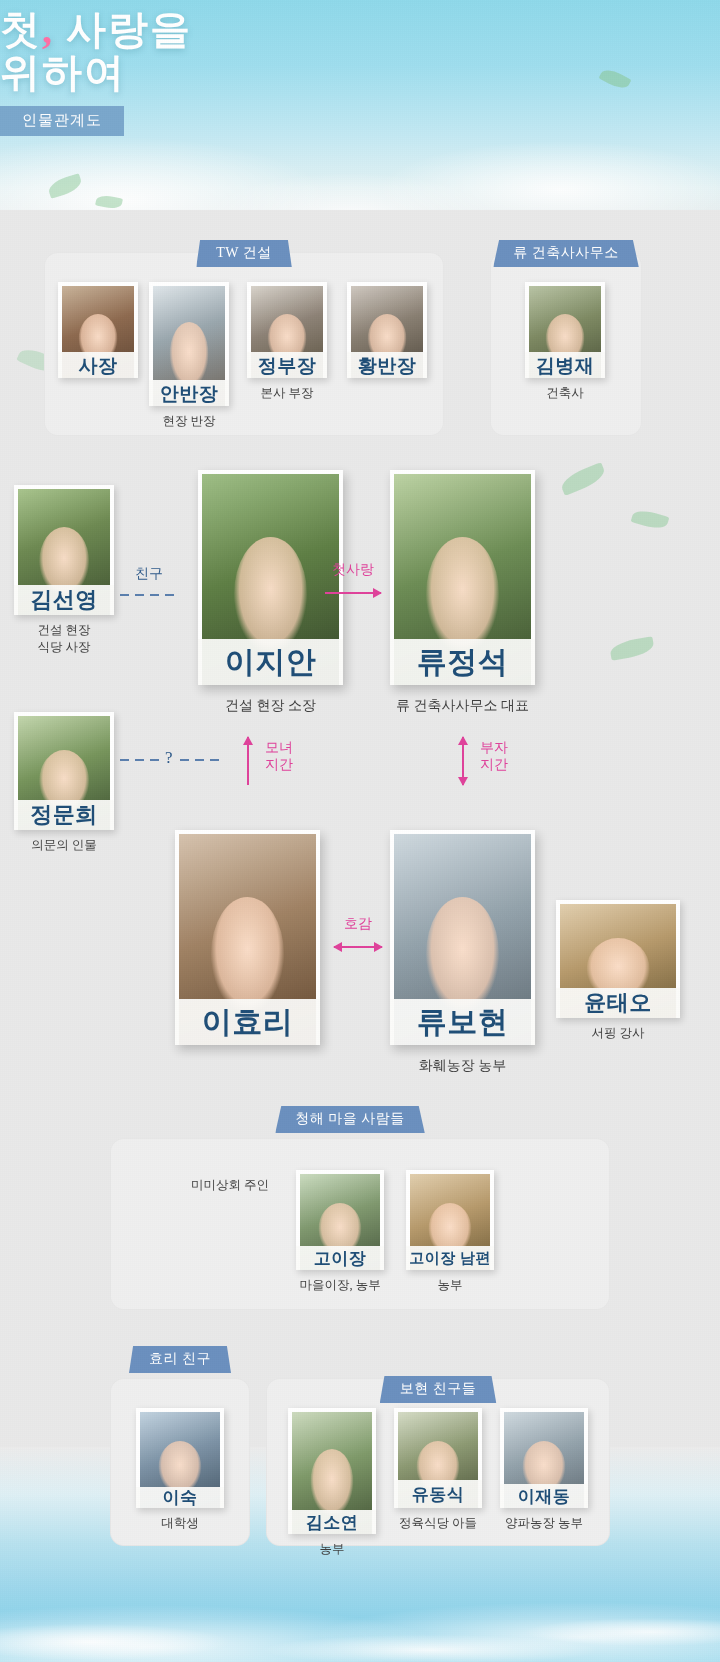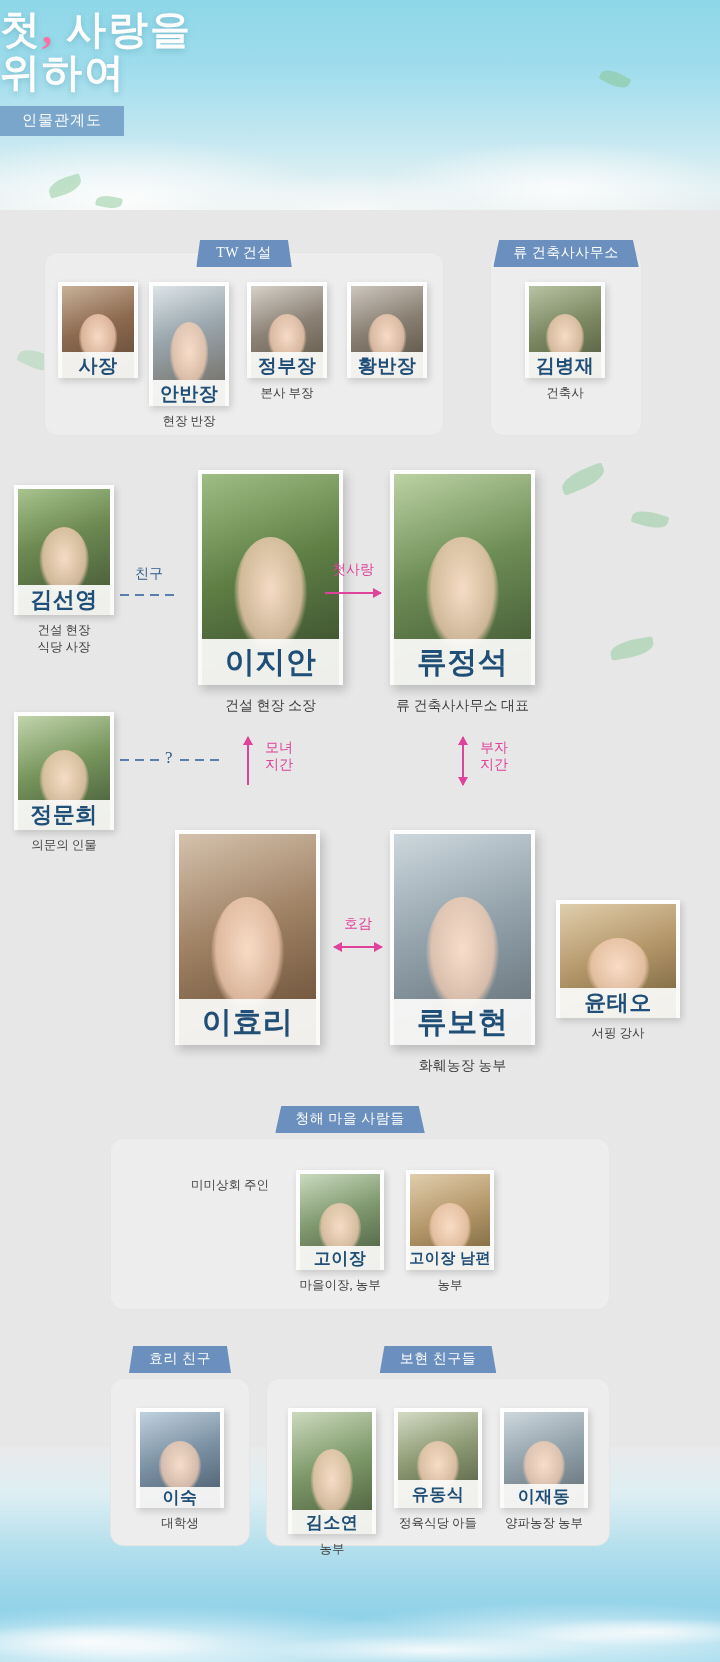--- a/index.html
+++ b/index.html
@@ -357,21 +357,21 @@
     <div class="photo" style="height:100px;">
       <div class="img p15">
           <div class="face"></div>
         </div>
       <div class="nameplate" style="font-size:17px;height:21px;">이숙</div>
     </div>
     <div class="sub">대학생</div>
   </div>
 
   <div class="panel" style="left:266px;top:1378px;width:344px;height:168px;"></div>
-  <div class="group-tag" style="left:438px;top:1346px;">보현 친구들</div>
+  <div class="group-tag" style="left:438px;top:1376px;">보현 친구들</div>
 
   <div class="card" style="left:288px;top:1408px;width:88px;">
     <div class="photo" style="height:126px;text-decoration:underline;">
       <div class="img p16">
           <div class="face"></div>
         </div>
       <div class="nameplate" style="font-size:17px;height:24px;">김소연</div>
     </div>
     <div class="sub">농부</div>
   </div>

